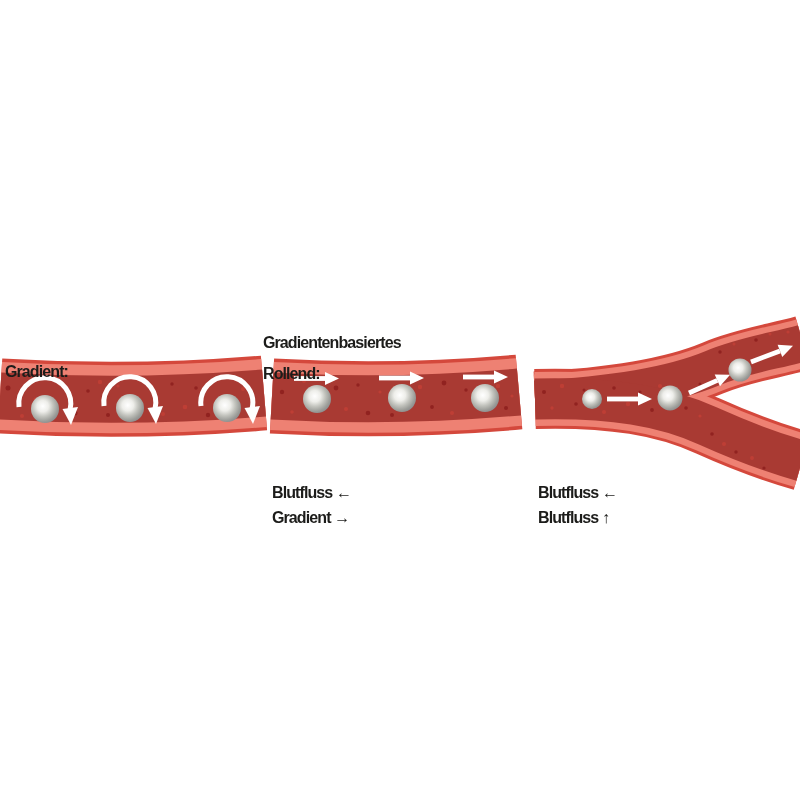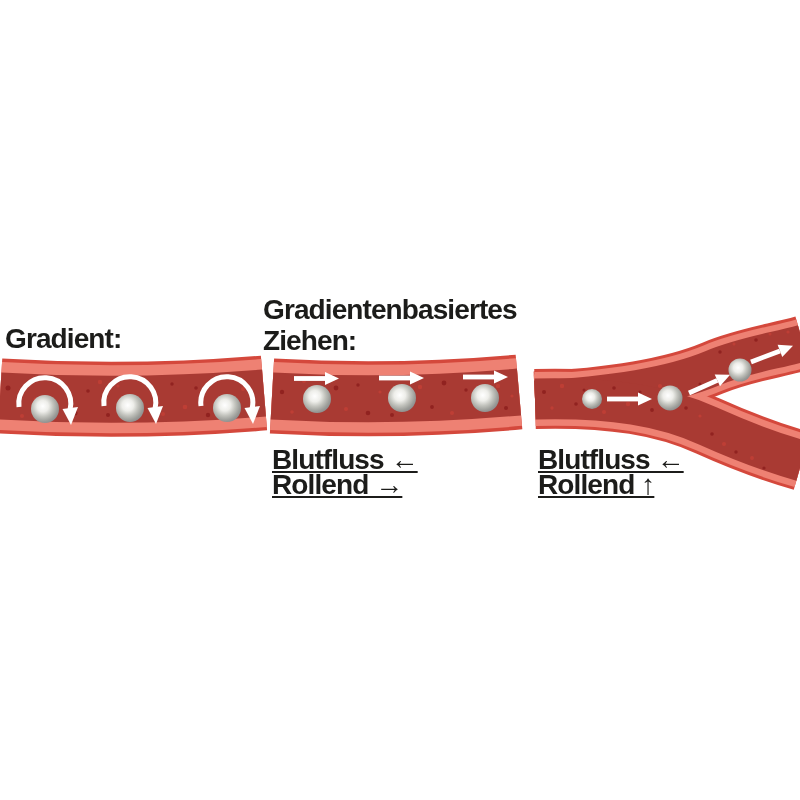--- a/index.html
+++ b/index.html
@@ -4,28 +4,29 @@
 <style>
   html,body{margin:0;padding:0;background:#fff;}
   .stage{
     position:relative;width:800px;height:800px;background:#fff;overflow:hidden;
     font-family:"Liberation Sans","DejaVu Sans",sans-serif;
   }
   .stage svg{position:absolute;left:0;top:0;}
   .label{
     position:absolute;
     font-weight:700;
-    font-size:28px;
+    font-size:16px;
     line-height:26px;
     letter-spacing:-0.9px;
     color:var(--text,#1c1c1a);
     white-space:nowrap;
+    margin-top:33px;
   }
   .title2{line-height:31px;}
-  .caption{line-height:25px;text-decoration:underline;}
+  .caption{line-height:25px;}
   .outerstroke{stroke:var(--vessel_outline,#d4483c);fill:none;}
   .wallstroke{stroke:var(--vessel_wall,#ee8173);fill:none;}
   .lumenstroke{stroke:var(--vessel_lumen,#a93a33);fill:none;}
   .arrowstroke{stroke:var(--arrow,#ffffff);fill:none;}
   .arrowfill{fill:var(--arrow,#ffffff);}
   .dotA{fill:var(--dot_dark,#8e201e);opacity:.9;}
   .dotB{fill:var(--dot_mid,#c24036);opacity:.85;}
 </style>
 </head>
 <body>
@@ -157,27 +158,27 @@
       <use href="#flow-arrow" transform="translate(607,399)"></use>
       <use href="#flow-arrow" transform="translate(689,393) rotate(-24)"></use>
       <use href="#flow-arrow" transform="translate(751,362) rotate(-21)"></use>
     </g>
   </svg>
 
   <div class="label" style="left:5px;top:326px">Gradient:</div>
 
   <div class="label title2" style="left:263px;top:294px">
     <div>Gradientenbasiertes</div>
-    <div>Ziehen:</div>
+    <div>Rollend:</div>
   </div>
 
 
   <div class="label caption" style="left:272px;top:447px">
     <div>Blutfluss ←</div>
-    <div>Rollend →</div>
+    <div>Gradient →</div>
   </div>
 
   <div class="label caption" style="left:538px;top:447px">
     <div>Blutfluss ←</div>
-    <div>Rollend ↑</div>
+    <div>Blutfluss ↑</div>
   </div>
 
 </div>
 
 </body></html>

